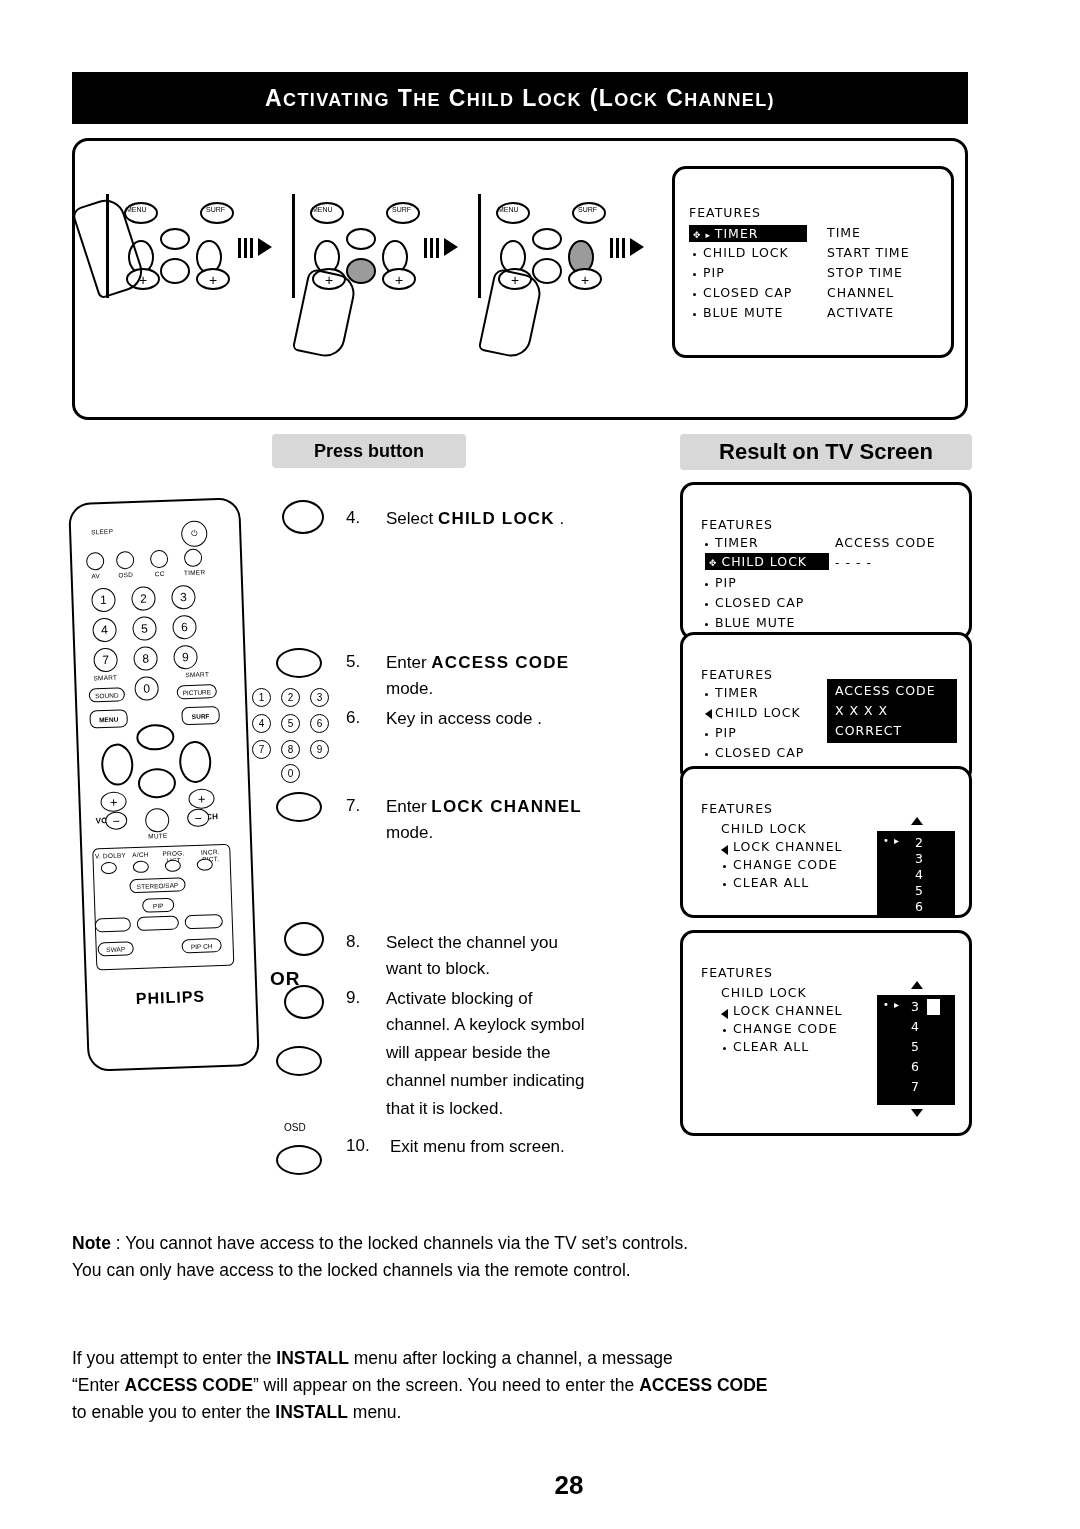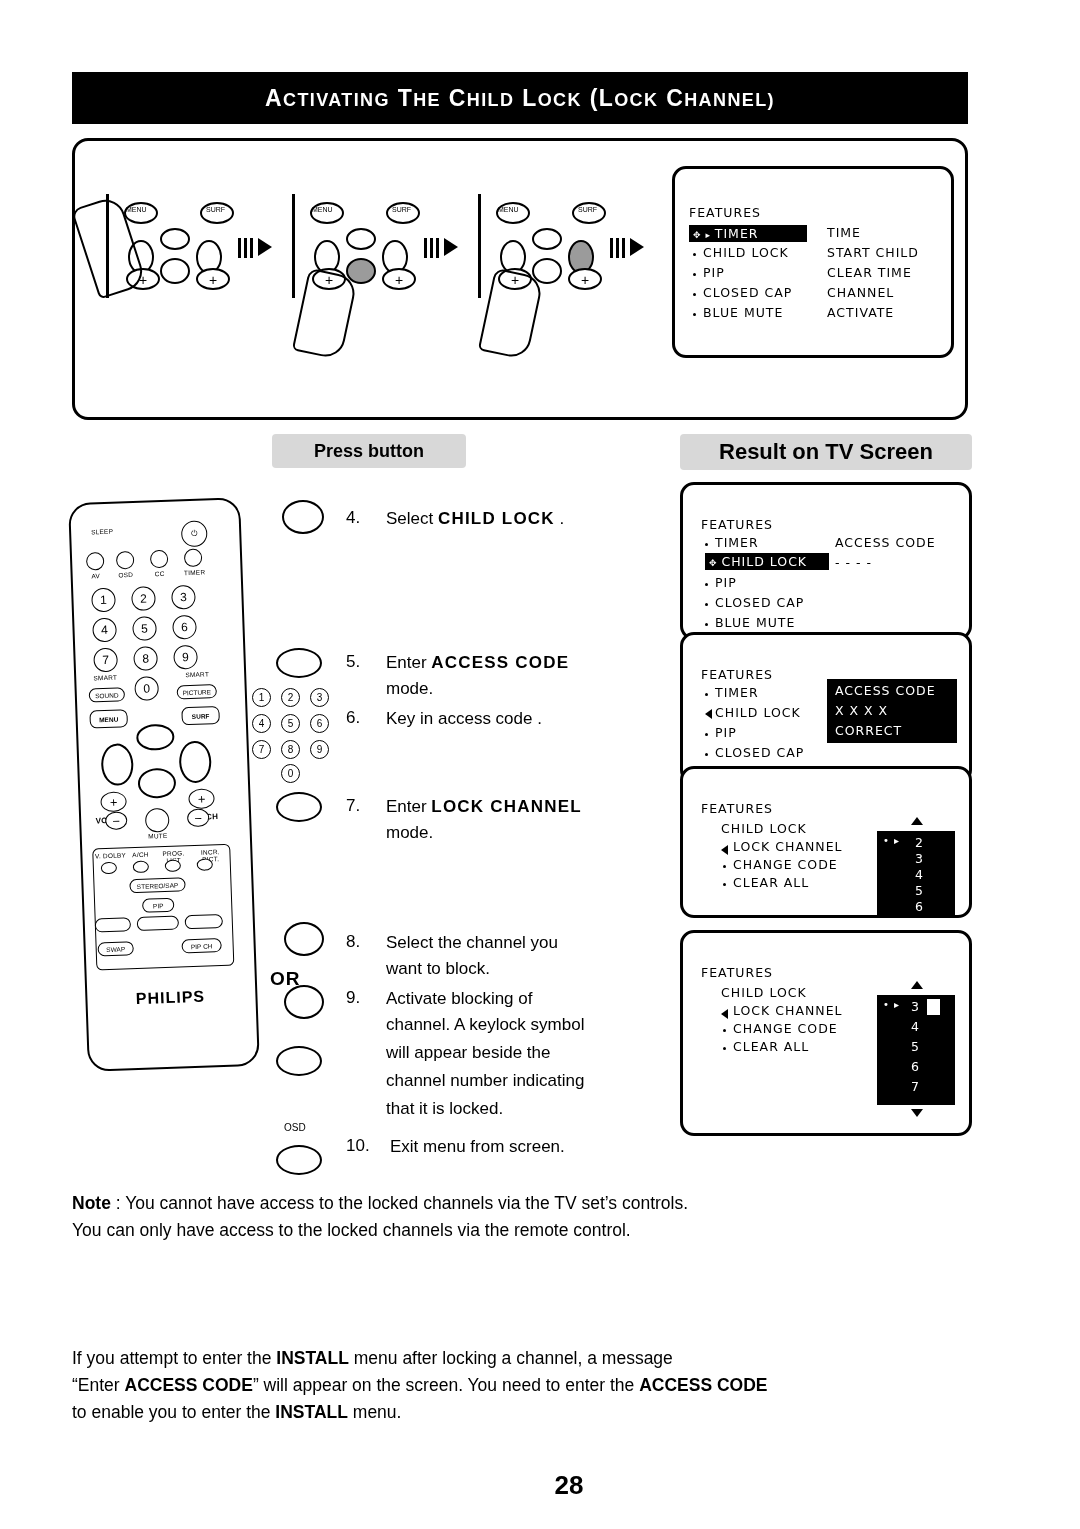--- a/index.html
+++ b/index.html
@@ -181,22 +181,22 @@
     <div class="bullet" style="left:18px;top:84px;"></div>
     <div class="osd-txt" style="left:28px;top:76px;">CHILD LOCK</div>
     <div class="bullet" style="left:18px;top:104px;"></div>
     <div class="osd-txt" style="left:28px;top:96px;">PIP</div>
     <div class="bullet" style="left:18px;top:124px;"></div>
     <div class="osd-txt" style="left:28px;top:116px;">CLOSED CAP</div>
     <div class="bullet" style="left:18px;top:144px;"></div>
     <div class="osd-txt" style="left:28px;top:136px;">BLUE MUTE</div>
 
     <div class="osd-txt" style="left:152px;top:56px;">TIME</div>
-    <div class="osd-txt" style="left:152px;top:76px;">START CHILD</div>
-    <div class="osd-txt" style="left:152px;top:96px;">CLEAR TIME</div>
+    <div class="osd-txt" style="left:152px;top:76px;">START TIME</div>
+    <div class="osd-txt" style="left:152px;top:96px;">STOP TIME</div>
     <div class="osd-txt" style="left:152px;top:116px;">CHANNEL</div>
     <div class="osd-txt" style="left:152px;top:136px;">ACTIVATE</div>
   </div>
 
 
   <div class="press-hdr">Press button</div>
   <div class="result-hdr">Result on TV Screen</div>
 
   <div class="remote">
     <div class="rlbl" style="left:14px;top:24px;width:34px;">SLEEP</div>
@@ -392,21 +392,21 @@
     <div class="wtxt" style="left:200px;top:66px;font-size:10px;">•&nbsp;▸</div>
     <div class="wtxt" style="left:228px;top:66px;">3</div>
     <div style="position:absolute;left:244px;top:66px;width:11px;height:14px;background:#fff;border:1px solid #fff;"></div>
     <div class="wtxt" style="left:228px;top:86px;">4</div>
     <div class="wtxt" style="left:228px;top:106px;">5</div>
     <div class="wtxt" style="left:228px;top:126px;">6</div>
     <div class="wtxt" style="left:228px;top:146px;">7</div>
     <div class="tri-dn" style="left:228px;top:176px;"></div>
   </div>
 
-  <div class="note" style="left:72px;top:1190px;width:940px;">
+  <div class="note" style="left:72px;top:1230px;width:940px;">
     <b>Note</b><span> : You cannot have access to the locked channels via the TV set’s controls.</span><br>
     <span>You can only have access to the locked channels via the remote control.</span><br>
     <br>
   </div>
 
   <div class="note" style="left:72px;top:1345px;width:940px;">
     <span>If you attempt to enter the </span><b>INSTALL</b><span> menu after locking a channel, a message</span><br>
     <span>“Enter </span><b>ACCESS CODE</b><span>” will appear on the screen. You need to enter the </span><b>ACCESS CODE</b><br>
     <span>to enable you to enter the </span><b>INSTALL</b><span> menu.</span>
   </div>

